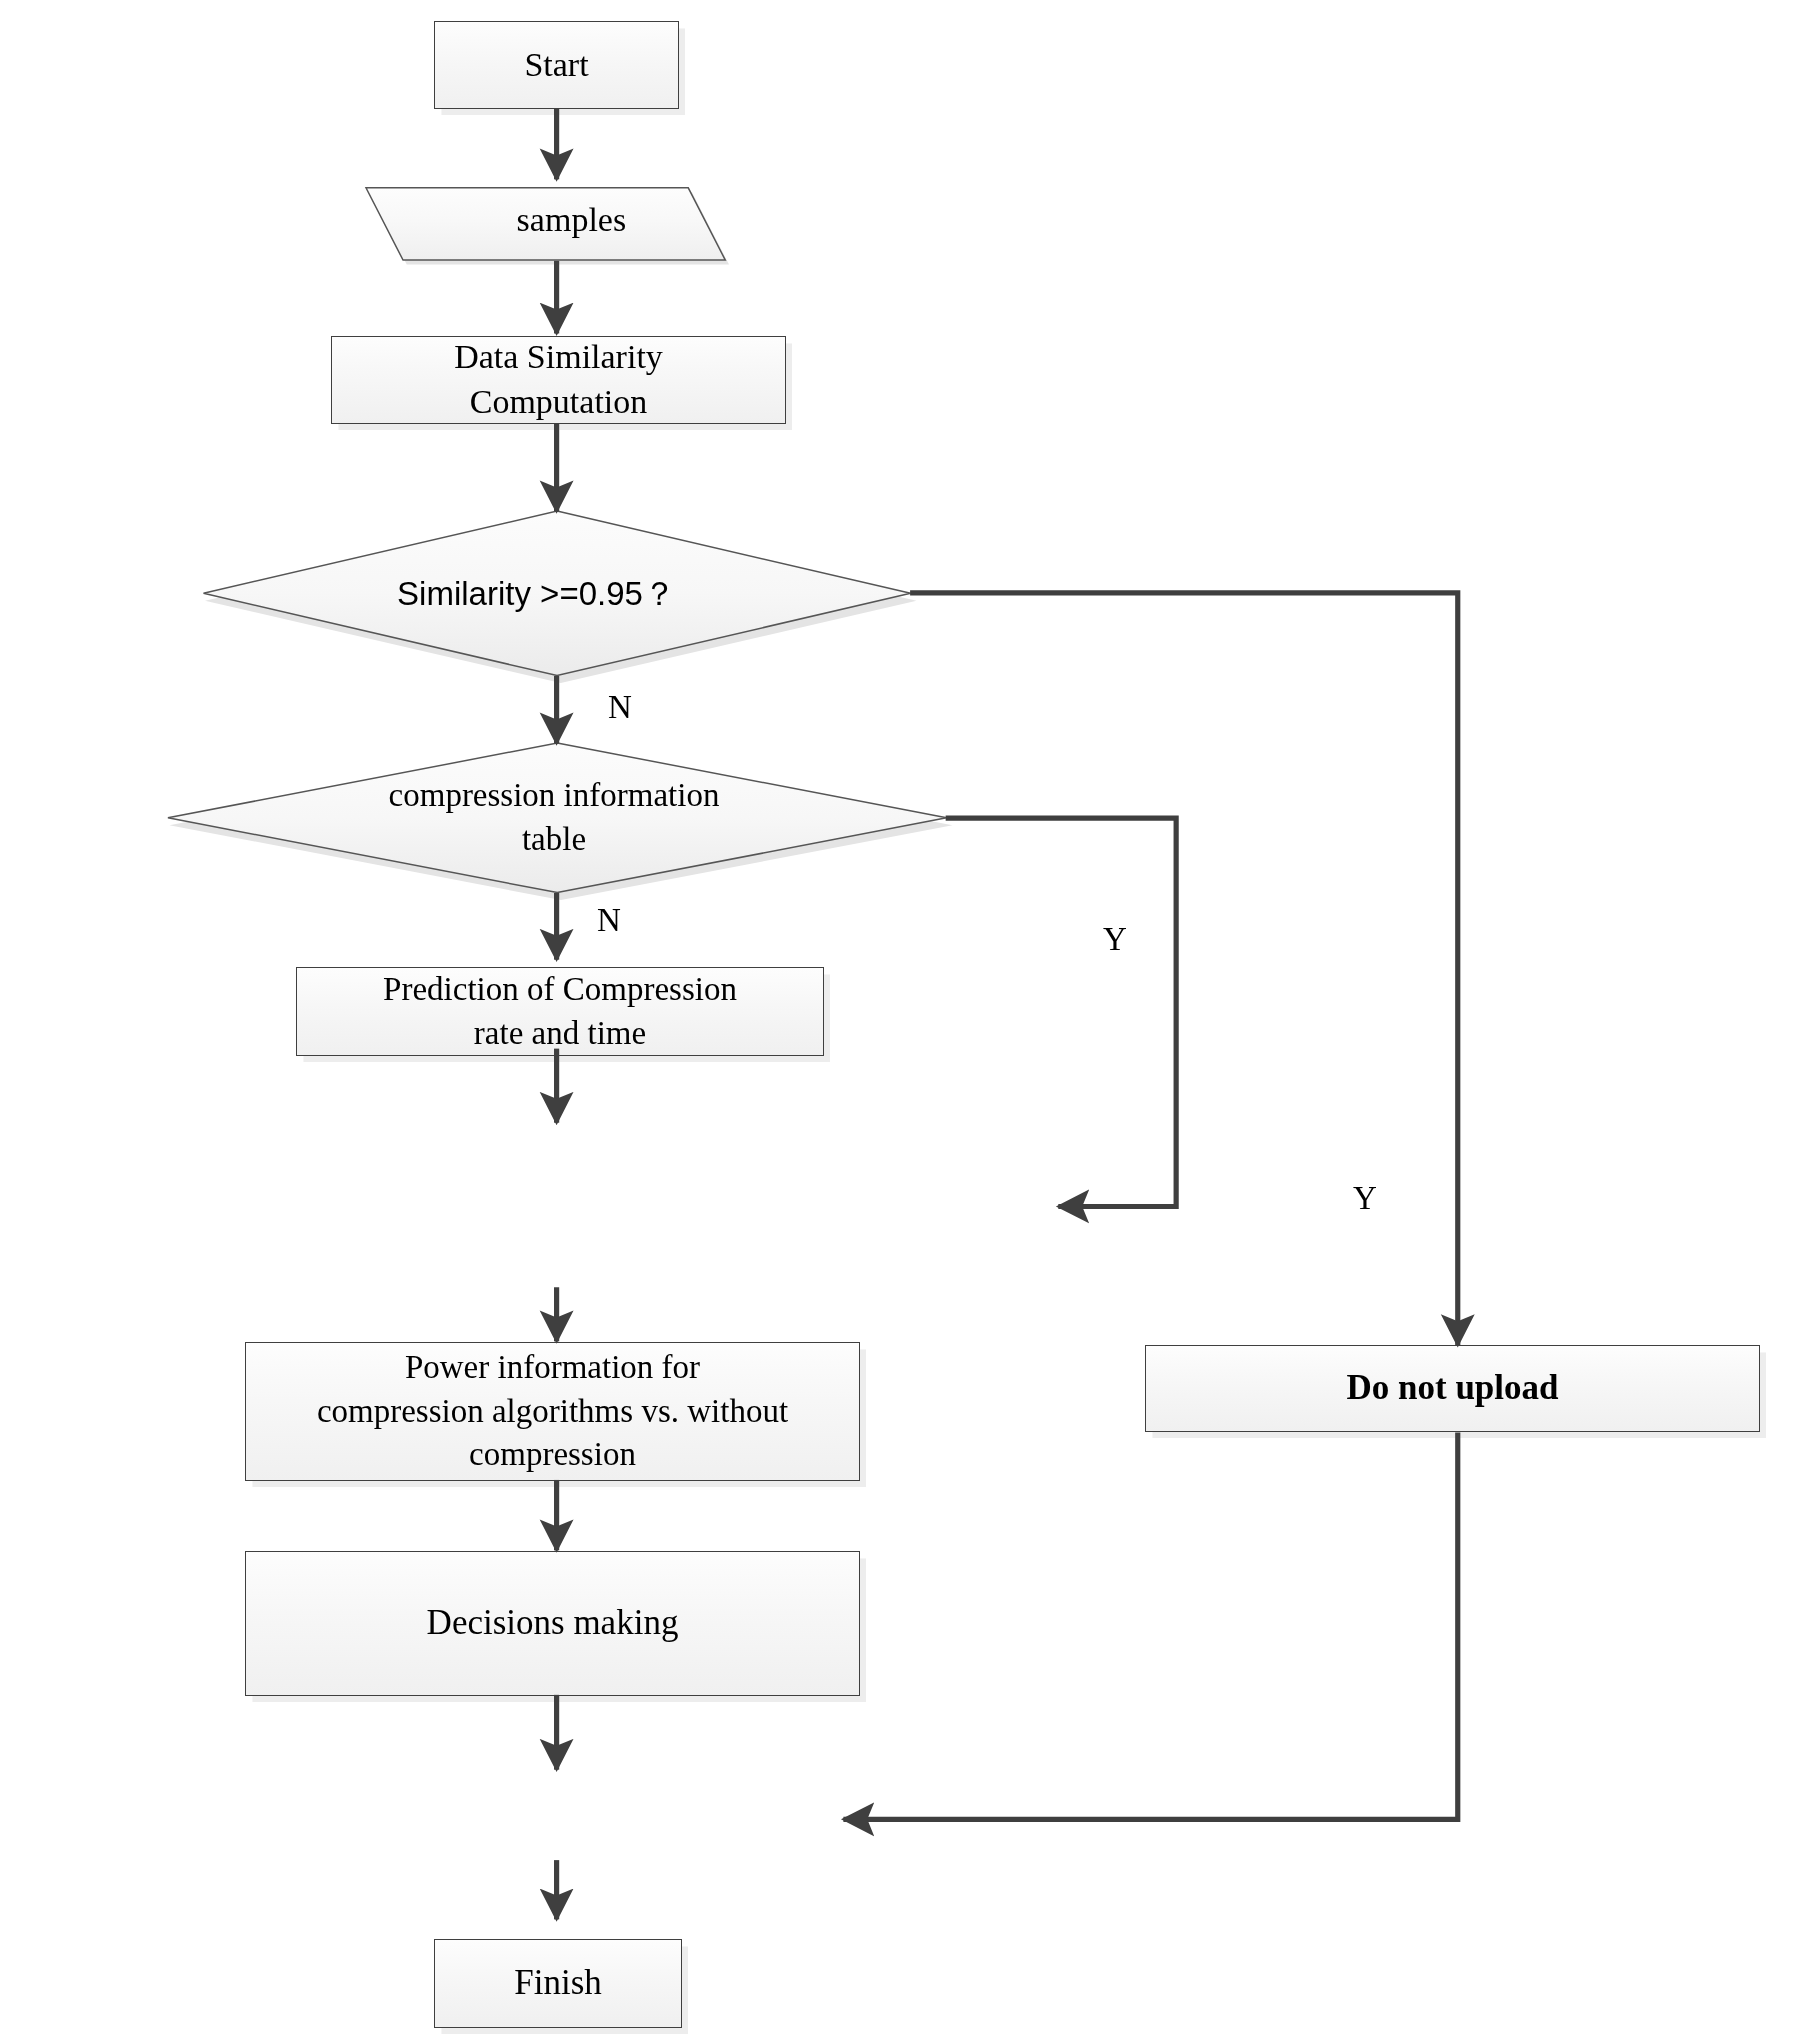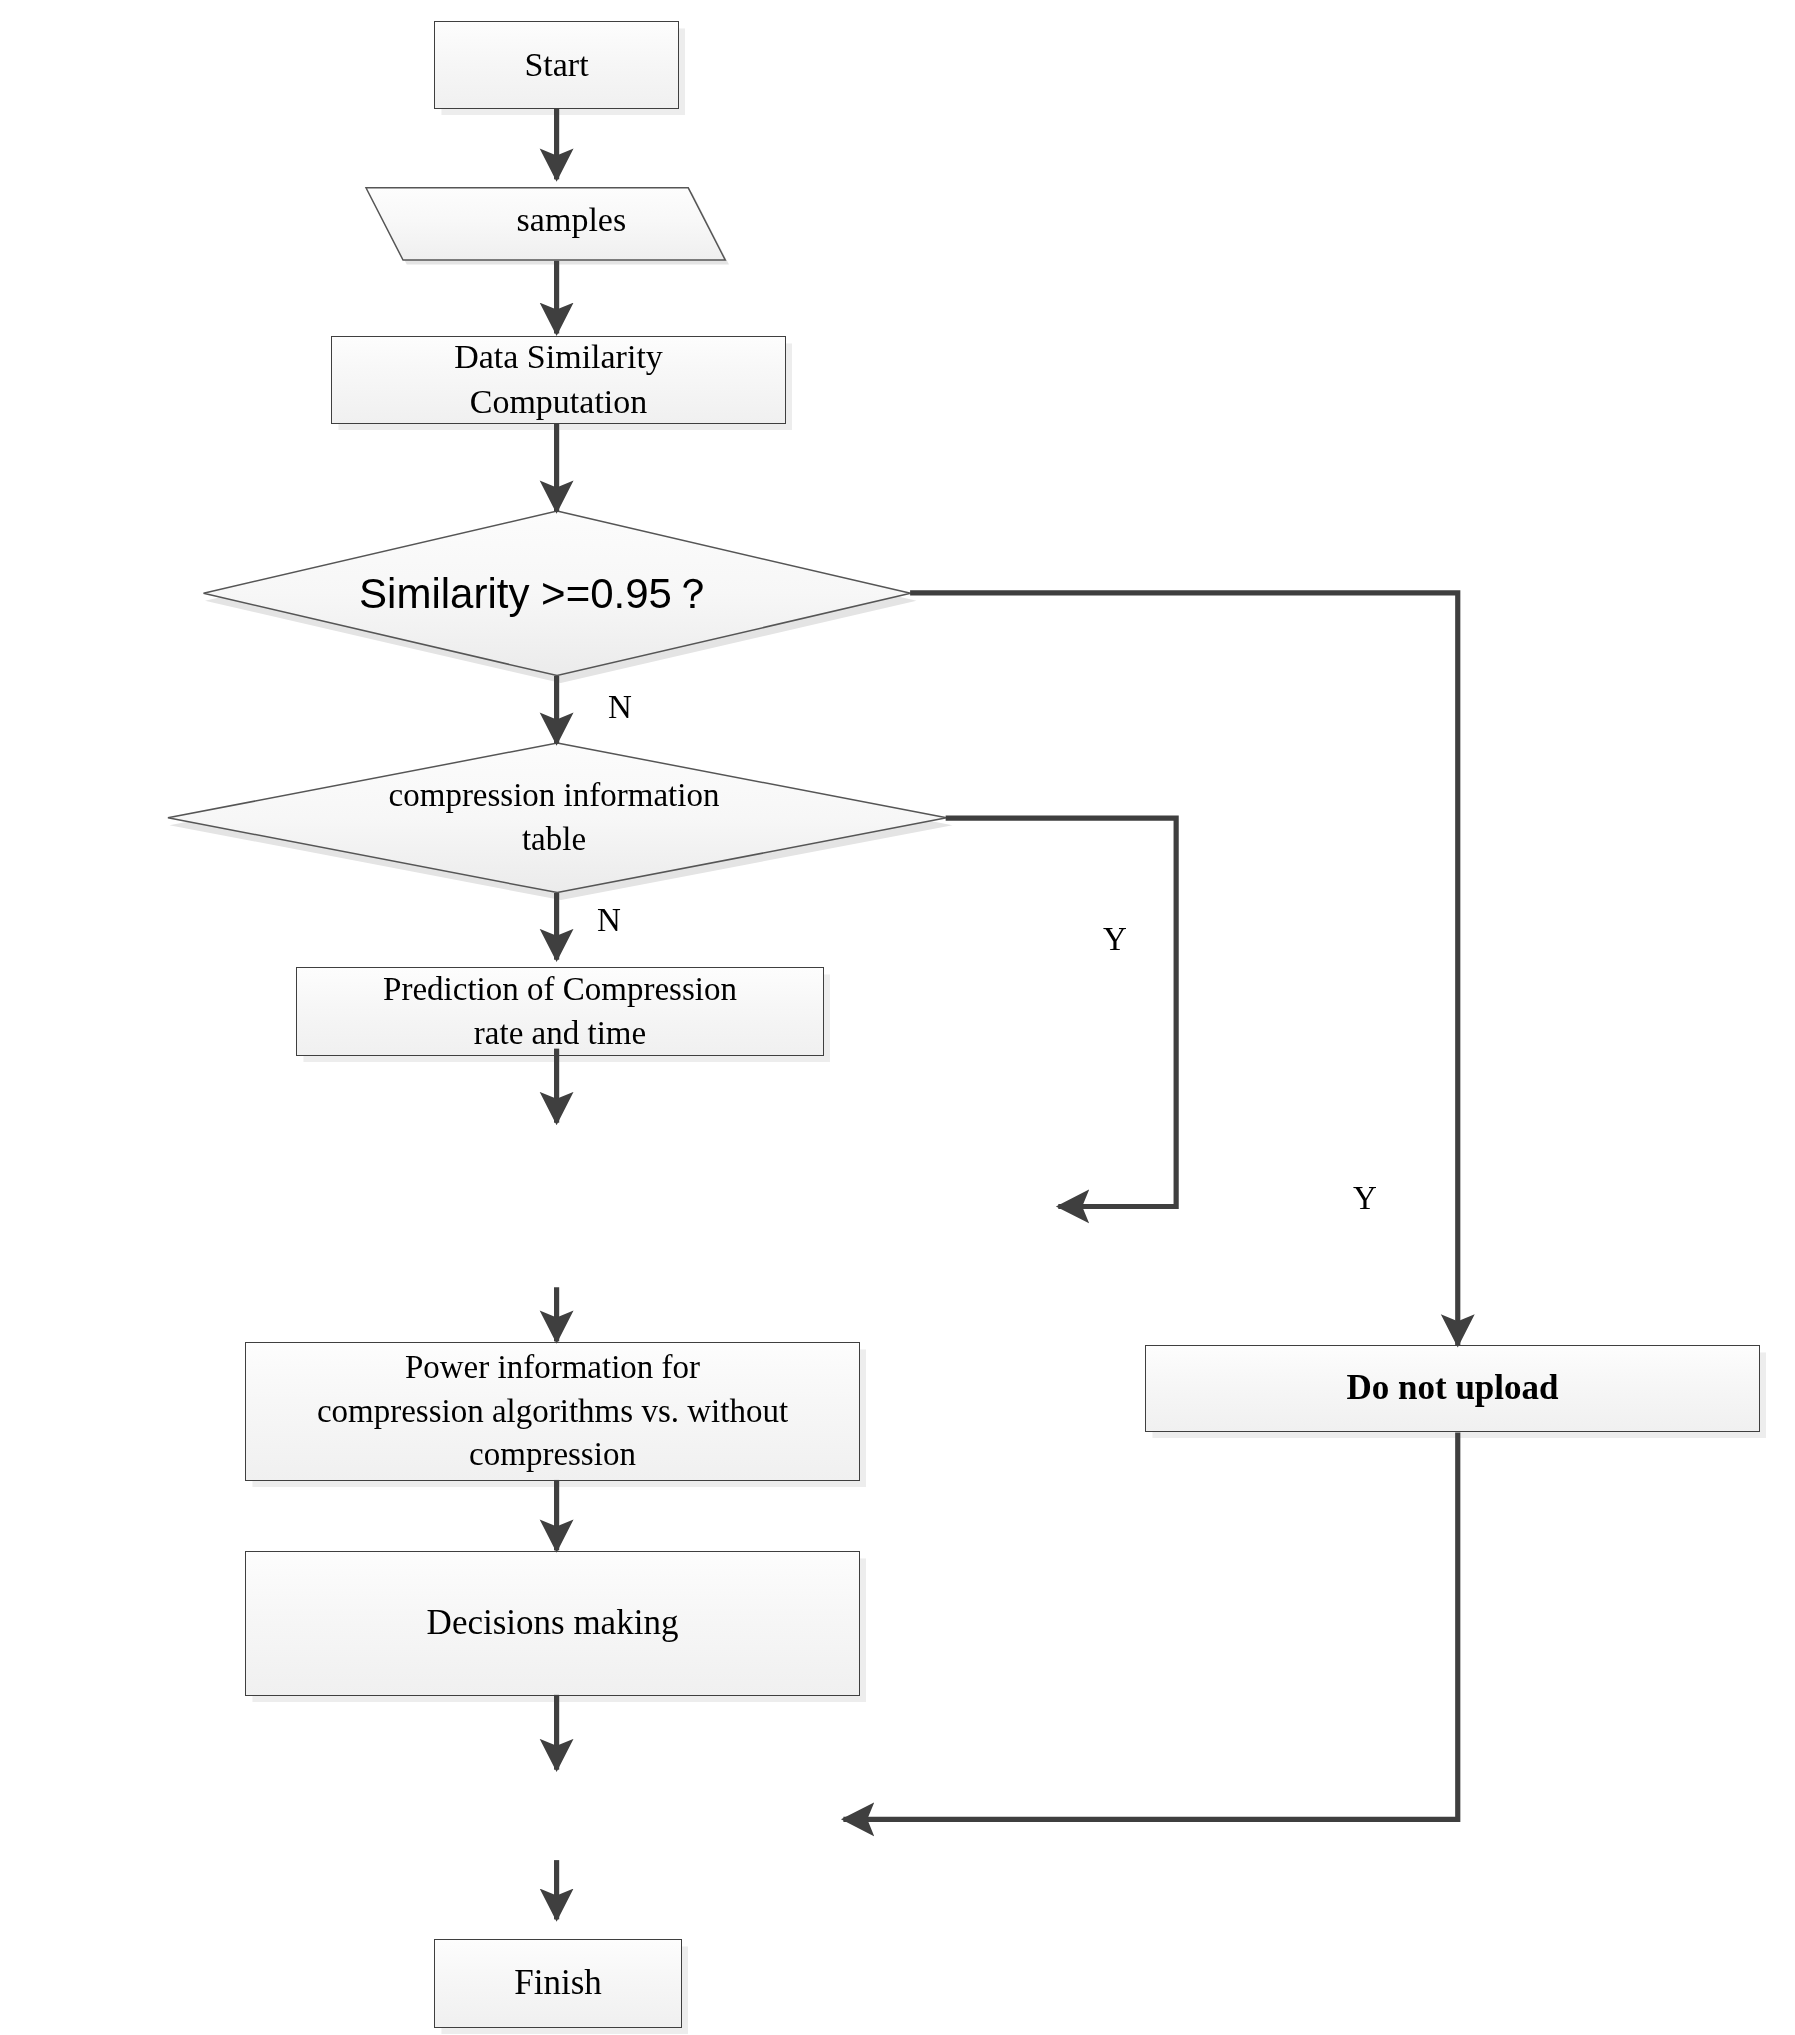--- a/index.html
+++ b/index.html
@@ -105,21 +105,21 @@
       <defs>
         <linearGradient id="gdiam1" x1="0" y1="0" x2="0" y2="1">
           <stop offset="0" stop-color="#fcfcfc"></stop>
           <stop offset="0.5" stop-color="#f7f7f7"></stop>
           <stop offset="1" stop-color="#ebebeb"></stop>
         </linearGradient>
       </defs>
       <polygon points="538,10 1018,121 538,232 58,121" fill="#e4e4e4" stroke="none"></polygon>
       <polygon points="533,0 1010,111 533,222 56,111" fill="url(#gdiam1)" stroke="#555555" stroke-width="2"></polygon>
     </svg>
-    <span class="lbl t-sans" style="font-size:42px;position:absolute;left:50%;top:50%;transform:translate(-50%,-50%);">Similarity &gt;=0.95？</span>
+    <span class="lbl t-sans" style="font-size:33px;position:absolute;left:50%;top:50%;transform:translate(-50%,-50%);">Similarity &gt;=0.95？</span>
   </div>
 
   <div class="node diam" style="left:162px;top:743px;width:784px;height:150px;">
     <svg width="792" height="157" viewBox="0 0 1068 212" preserveAspectRatio="none">
       <defs>
         <linearGradient id="gdiam2" x1="0" y1="0" x2="0" y2="1">
           <stop offset="0" stop-color="#fcfcfc"></stop>
           <stop offset="0.5" stop-color="#f7f7f7"></stop>
           <stop offset="1" stop-color="#ebebeb"></stop>
         </linearGradient>

